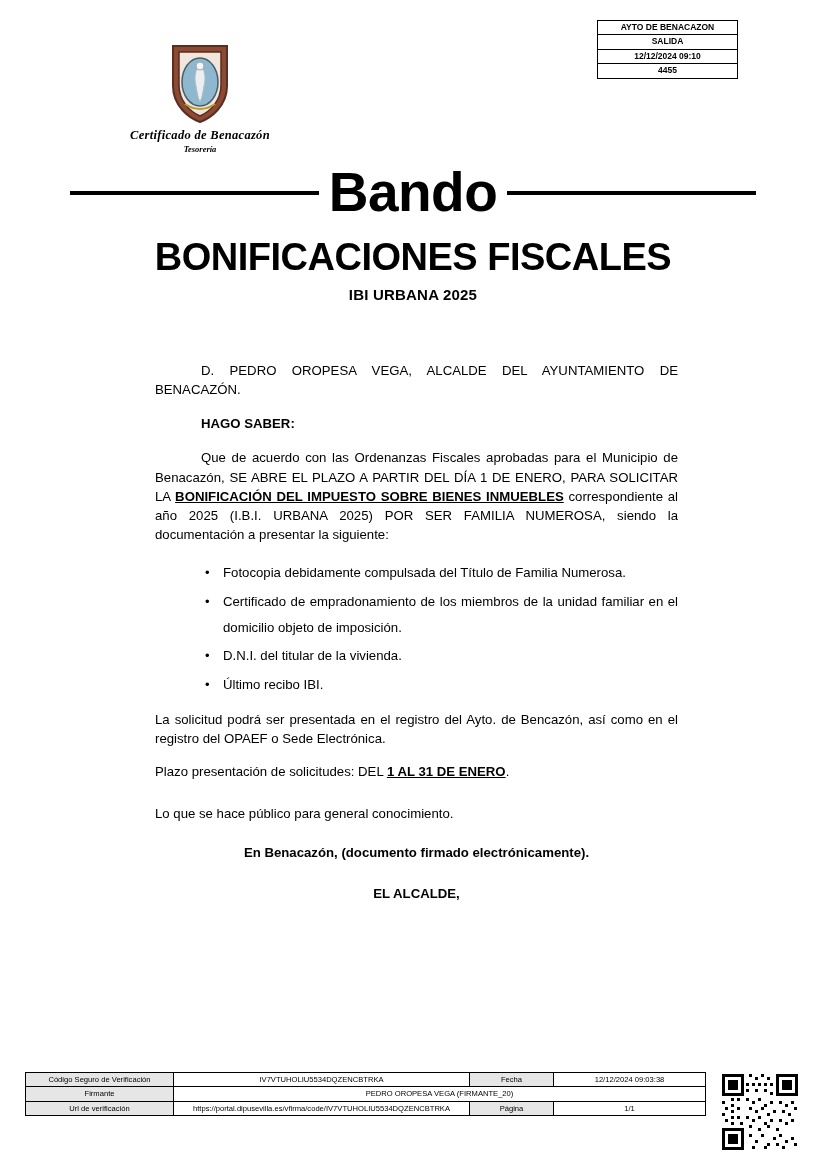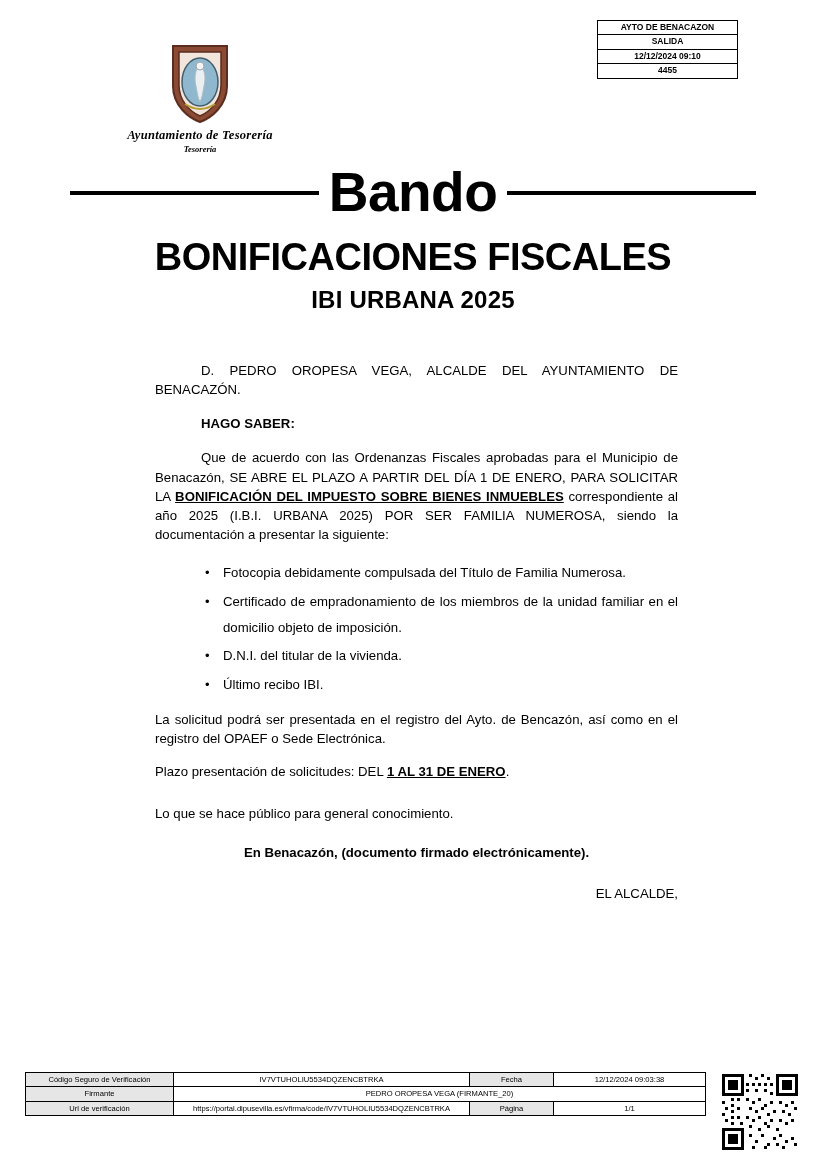--- a/index.html
+++ b/index.html
@@ -89,21 +89,21 @@
     text-align: center;
     font-size: 38px;
     font-weight: bold;
     letter-spacing: -0.5px;
   }
   .h2 {
     position: absolute;
     top: 286px;
     left: 0; right: 0;
     text-align: center;
-    font-size: 24px;
+    font-size: 15px;
     font-weight: bold;
     letter-spacing: 0.2px;
   }
 
   
   .body {
     position: absolute;
     top: 346px;
     left: 155px;
     width: 523px;
@@ -132,21 +132,21 @@
     left: -18px;
     top: 0;
     font-size: 13px;
   }
   .tight { line-height: 1.45; }
 
   .p-reg { margin: 10px 0 14px 0; text-align: justify; }
   .p-plazo { margin: 6px 0 22px 0; }
   .p-pub { margin: 0 0 20px 0; }
   .center-b { text-align: center; font-weight: bold; margin: 0 0 22px 0; }
-  .center-b2 { text-align: right; font-weight: normal; }
+  .center-b2 { text-align: center; font-weight: bold; }
 
   
   .footer {
     position: absolute;
     left: 25px;
     top: 1072px;
     width: 776px;
     display: flex;
     align-items: flex-start;
   }
@@ -189,21 +189,21 @@
   <div class="crest">
     <svg width="66" height="82" viewBox="0 0 66 82">
       <path d="M6 4 H60 V44 C60 64 44 76 33 80 C22 76 6 64 6 44 Z" fill="#8a4a33" stroke="#5b2d1e" stroke-width="2"></path>
       <path d="M12 10 H54 V43 C54 60 42 70 33 74 C24 70 12 60 12 43 Z" fill="#f2e6dc" stroke="#5b2d1e" stroke-width="1.5"></path>
       <ellipse cx="33" cy="40" rx="18" ry="24" fill="#8fb8cf" stroke="#44606f" stroke-width="1.5"></ellipse>
       <path d="M33 22 c5 6 6 14 4 22 c-1 6 -2 12 -4 16 c-2 -4 -3 -10 -4 -16 c-2 -8 -1 -16 4 -22 z" fill="#eceff1" stroke="#b0bec5" stroke-width="1"></path>
       <circle cx="33" cy="24" r="4" fill="#f5f5f5" stroke="#9aa7ad" stroke-width="1"></circle>
       <path d="M18 62 q15 10 30 0" fill="none" stroke="#b89d36" stroke-width="2"></path>
     </svg>
   </div>
-  <div class="lh-name">Ayuntamiento de Tesorería</div>
+  <div class="lh-name">Certificado de Benacazón</div>
   <div class="lh-sub">Tesorería</div>
 </div>
 
 <div class="title-row">
   <span class="rule left"></span>
   <span class="bando">Bando</span>
   <span class="rule right"></span>
 </div>
 
 <div class="h1">BONIFICACIONES FISCALES</div>

